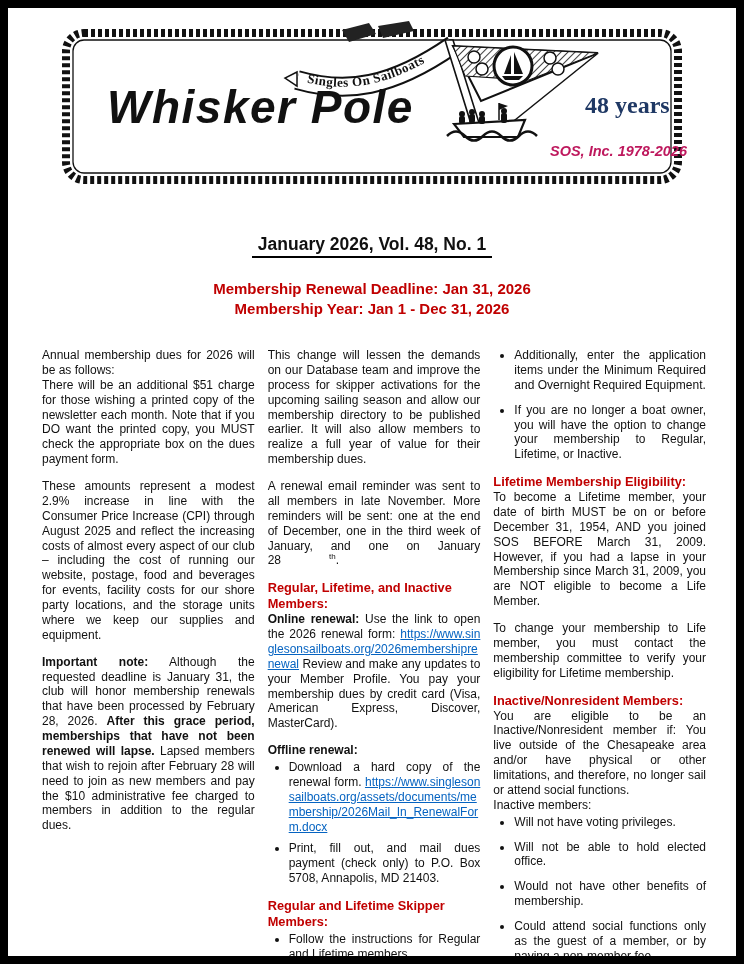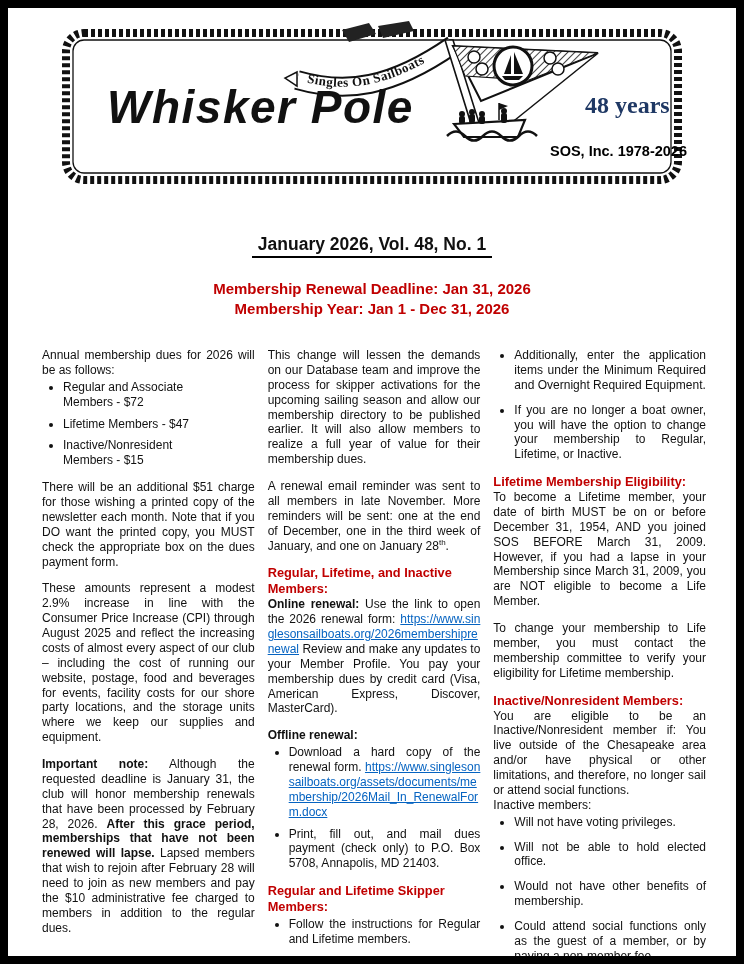--- a/index.html
+++ b/index.html
@@ -33,21 +33,21 @@
     font-family:"Liberation Sans", sans-serif;
   }
   .years-badge{
     position:absolute; left:524px; top:64px;
     font-family:"Liberation Serif", serif;
     font-weight:bold; font-size:24px; color:var(--navy);
     white-space:nowrap;
   }
   .org-line{
     position:absolute; right:-4px; bottom:26px;
-    font-size:14.5px; font-weight:bold; color:#000000;
+    font-size:14.5px; font-weight:bold; font-style:italic; color:#be185d;
     white-space:nowrap;
     margin-left:41px;
   }
   .ribbon-text{
     font-family:"Liberation Serif", serif;
     font-weight:bold; font-size:13px; letter-spacing:0.5px;
     fill:#111;
   }
   
   .issue-line{ text-align:center; margin-top:10px; }
@@ -77,21 +77,21 @@
   .col li.wrap2{ white-space:pre-line; text-align:left; }
   h3.redhead{
     color:var(--heading-red); font-size:12.8px; font-weight:bold;
     line-height:1.25; margin:0; text-align:left;
   }
   h4.subhead{ font-size:12px; font-weight:bold; margin:0 0 1px 0; }
   .link{
     color:var(--link-blue); text-decoration:underline;
     word-break:break-all; cursor:pointer;
   }
-  sup{ font-size:8px; vertical-align:super; line-height:0; }
+  sup{ font-size:8px; vertical-align:super; line-height:0;padding-left:48px; }
   
   .footer-rule{ border:none; border-top:3px solid #000; margin:0 28px; }
   .footer-row{
     display:flex; justify-content:center; align-items:baseline;
     gap:36px; margin-top:15px; font-size:13.5px; color:#111;
   }
   .footer-link{ color:var(--footer-link-blue); font-weight:bold;
     text-decoration:underline; cursor:pointer; }
 </style>
 </head>
@@ -168,27 +168,20 @@
 
   <div class="notice">
     <div>Membership Renewal Deadline: Jan 31, 2026</div>
     <div>Membership Year: Jan 1 - Dec 31, 2026</div>
   </div>
 
   <main class="columns">
 
     <section class="col">
       <p class="nogap">Annual membership dues for 2026 will be as follows:</p>
-      <ul>
-        <li class="wrap2">Regular and Associate
-Members - $72</li>
-        <li class="wrap2">Lifetime Members - $47</li>
-        <li class="wrap2">Inactive/Nonresident
-Members - $15</li>
-      </ul>
       <p>There will be an additional $51 charge for those wishing a printed copy of the newsletter each month. Note that if you DO want the printed copy, you MUST check the appropriate box on the dues payment form.</p>
       <p>These amounts represent a modest 2.9% increase in line with the Consumer Price Increase (CPI) through August 2025 and reflect the increasing costs of almost every aspect of our club – including the cost of running our website, postage, food and beverages for events, facility costs for our shore party locations, and the storage units where we keep our supplies and equipment.</p>
       <p><b>Important note:</b><span> Although the requested deadline is January 31, the club will honor membership renewals that have been processed by February 28, 2026. </span><b>After this grace period, memberships that have not been renewed will lapse.</b><span> Lapsed members that wish to rejoin after February 28 will need to join as new members and pay the $10 administrative fee charged to members in addition to the regular dues.</span></p>
     </section>
 
     <section class="col">
       <p>This change will lessen the demands on our Database team and improve the process for skipper activations for the upcoming sailing season and allow our membership directory to be published earlier. It will also allow members to realize a full year of value for their membership dues.</p>
       <p><span>A renewal email reminder was sent to all members in late November. More reminders will be sent: one at the end of December, one in the third week of January, and one on January 28</span><sup>th</sup><span>.</span></p>
 
       <h3 class="redhead">Regular, Lifetime, and Inactive Members:</h3>

